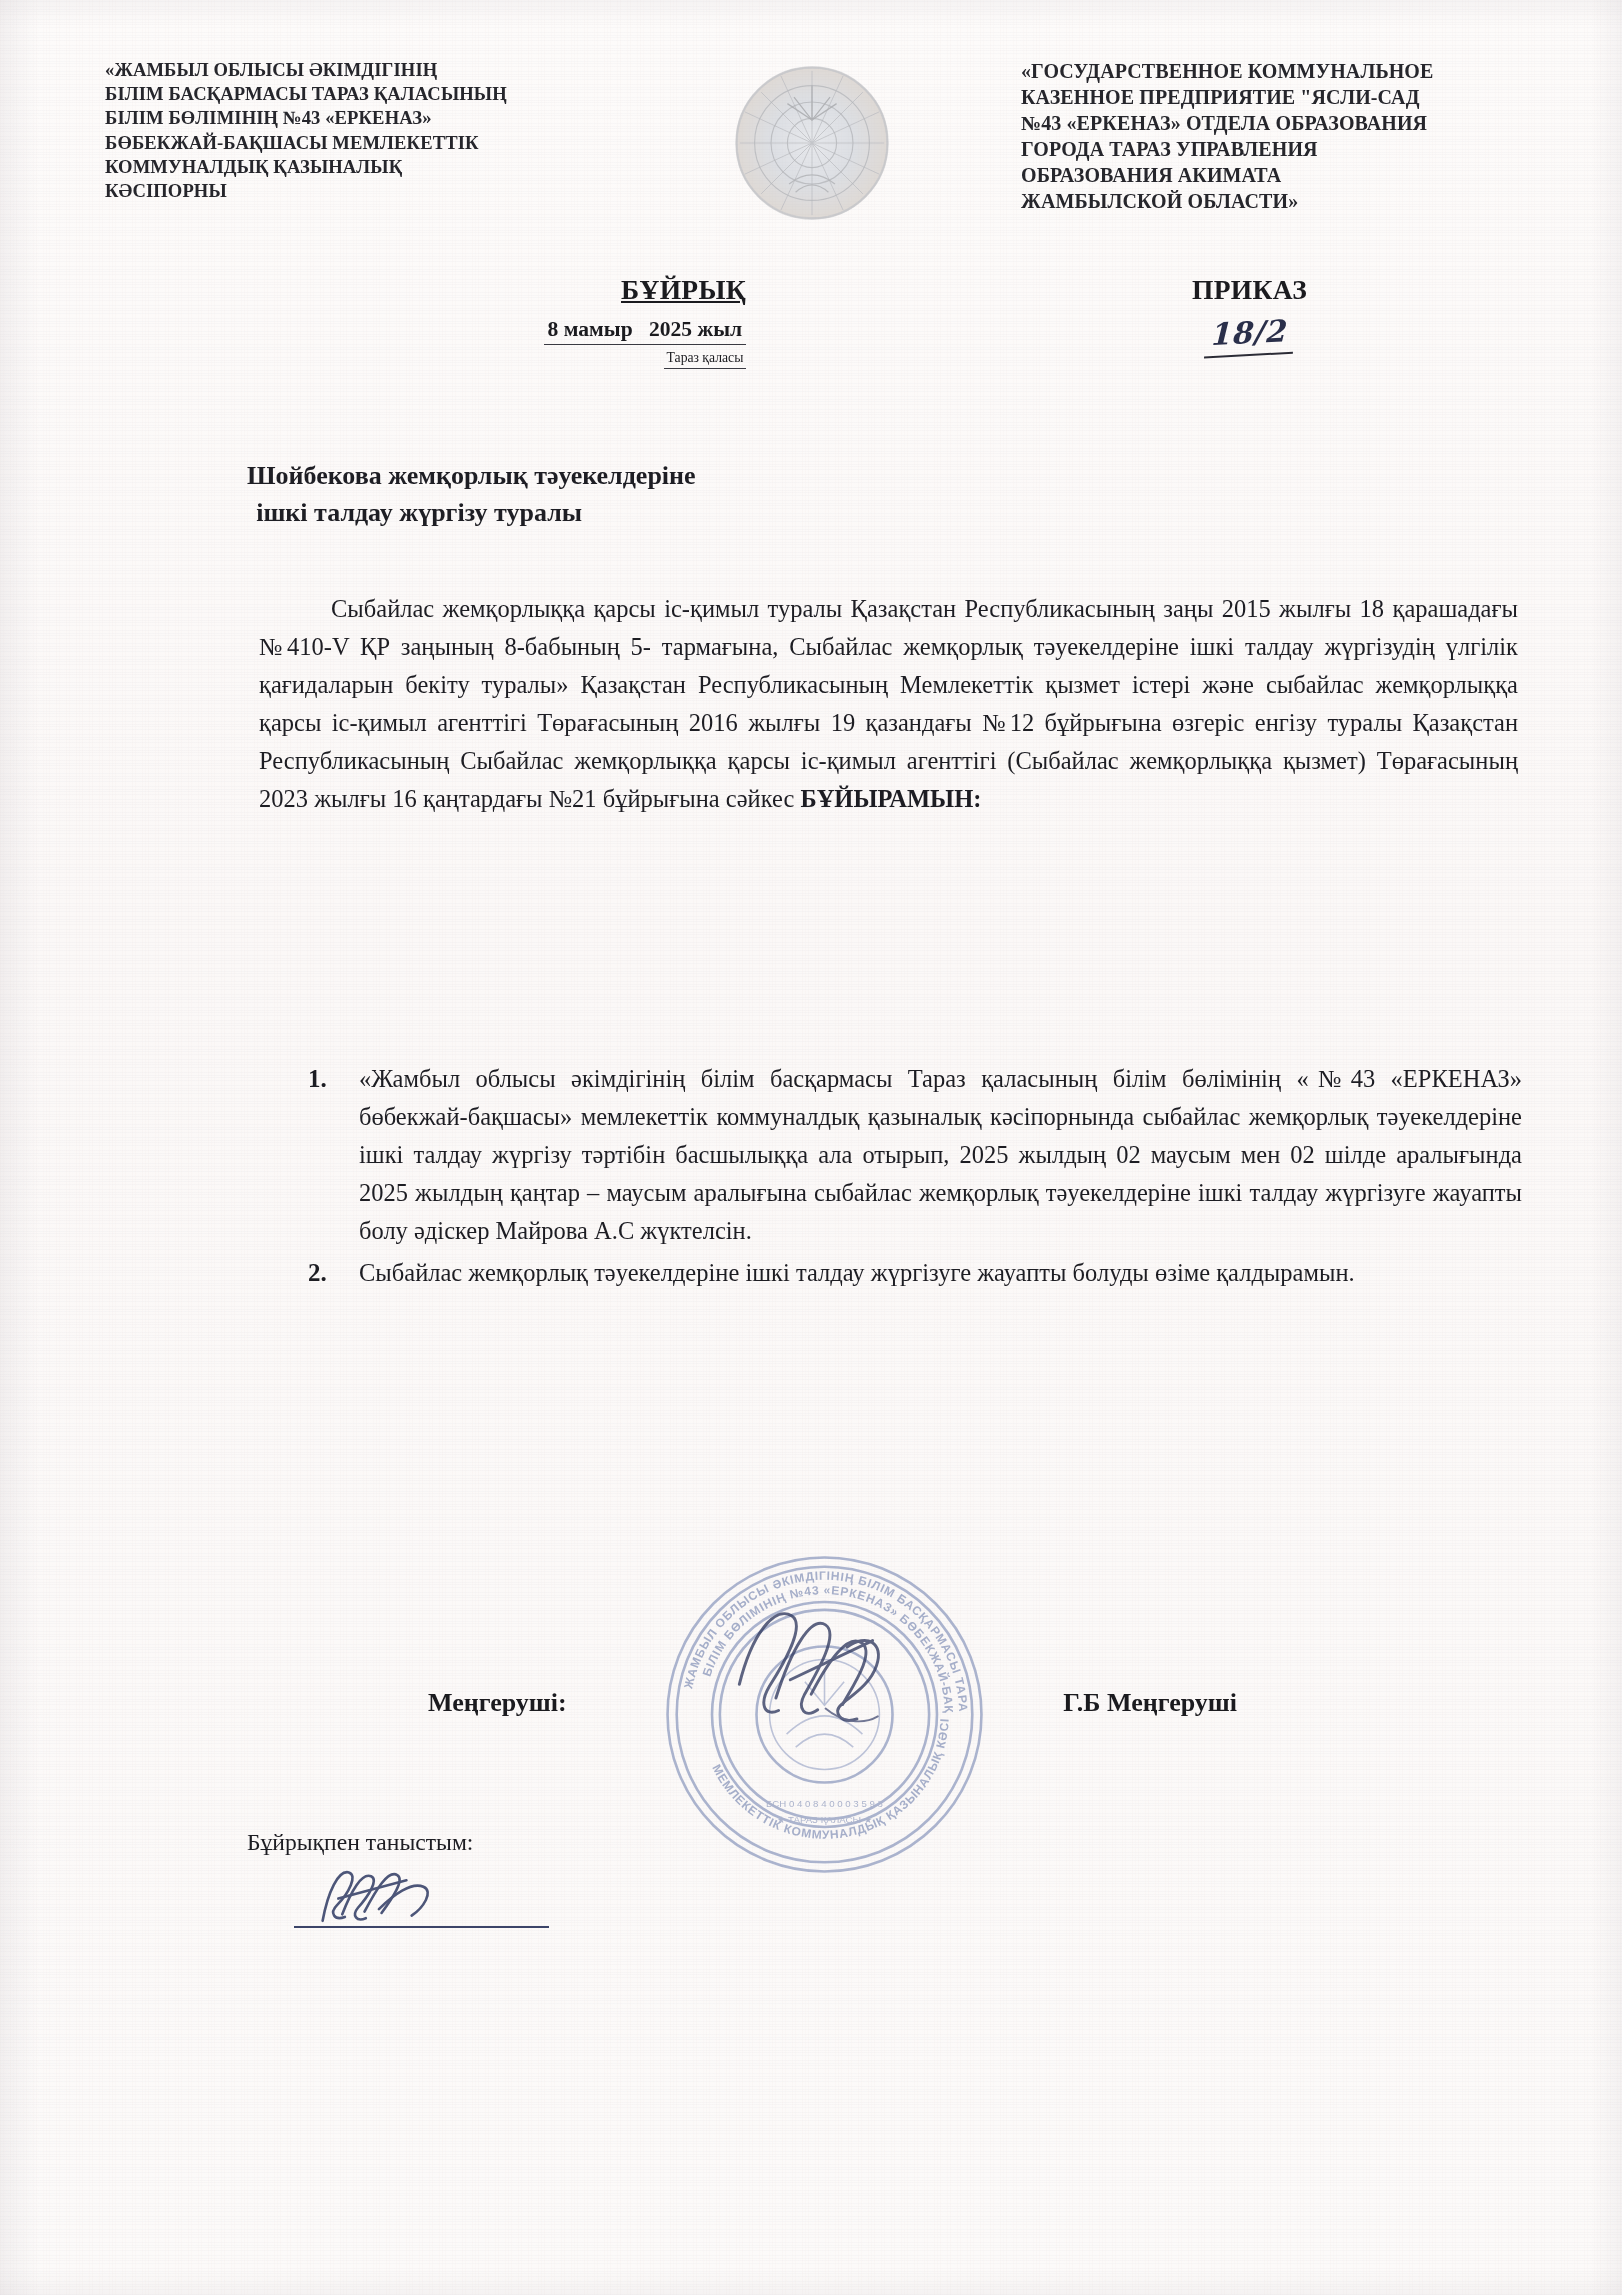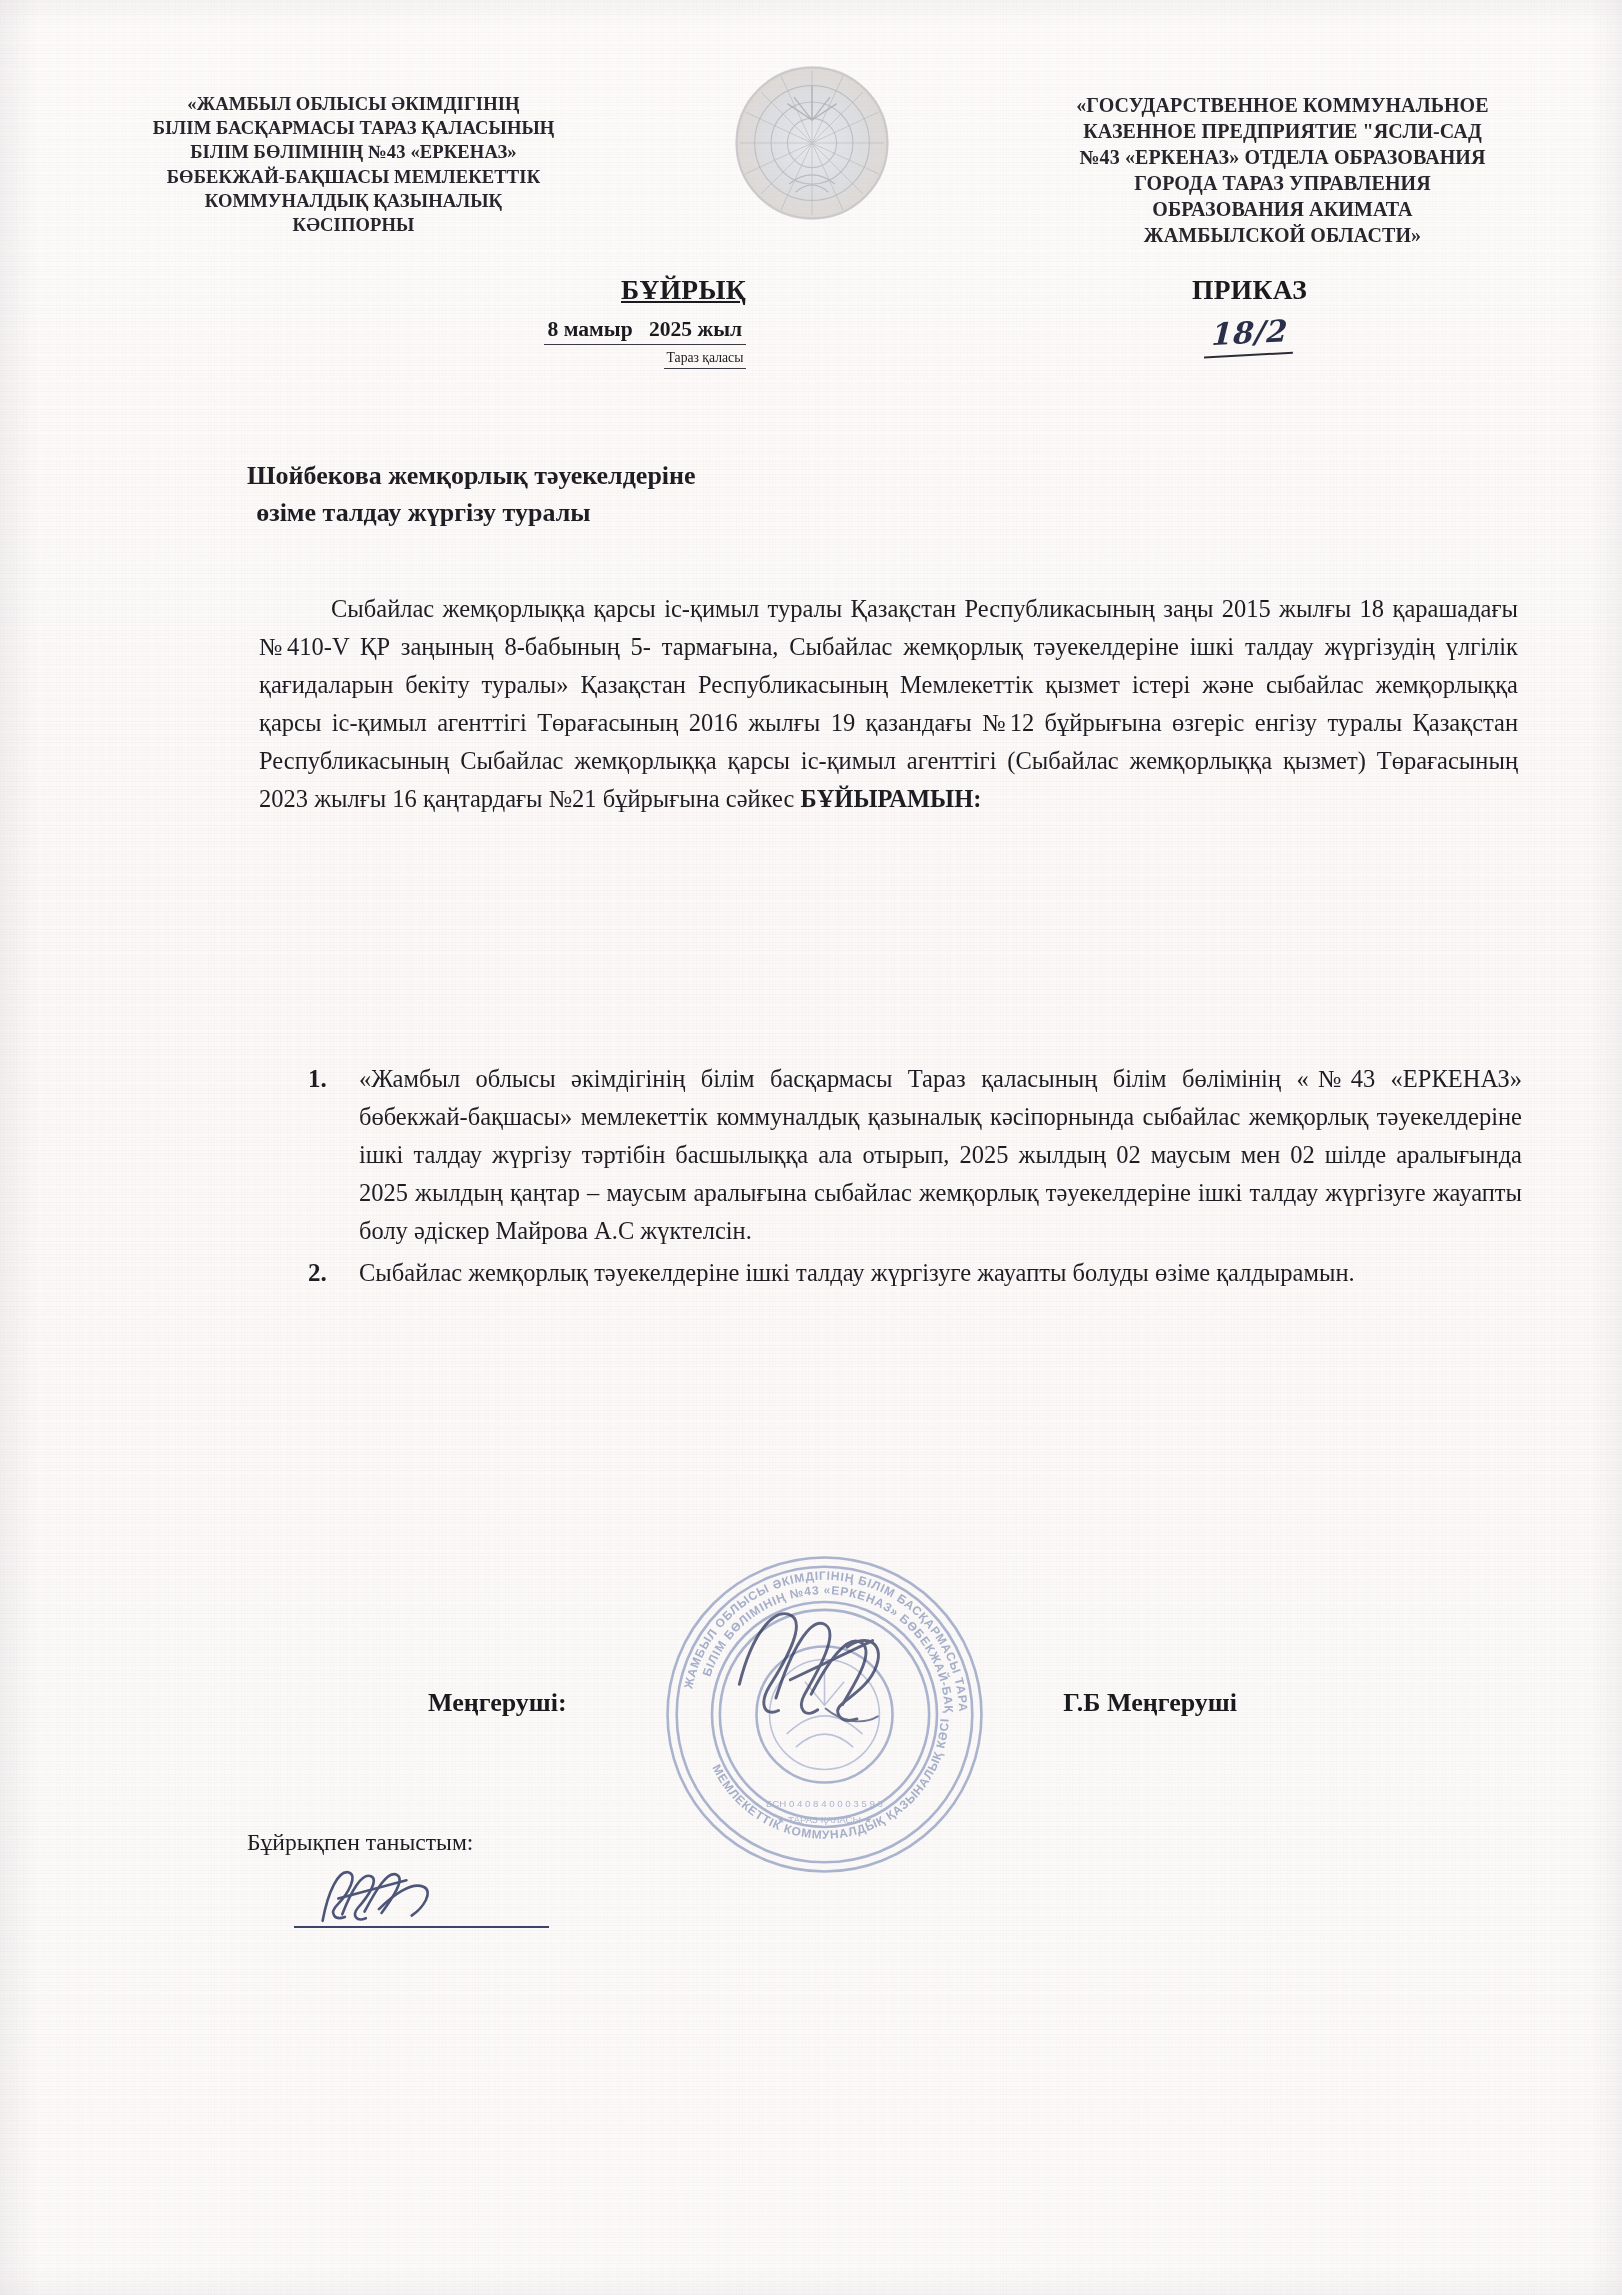--- a/index.html
+++ b/index.html
@@ -62,28 +62,27 @@
     position: absolute;
     top: 58px;
     left: 105px;
     right: 79px;
     display: flex;
     align-items: flex-start;
     justify-content: space-between;
   }
   .org-block {
     width: 497px;
-    text-align: center;
+    text-align: left;
     font-family: "Liberation Serif", "DejaVu Serif", serif;
     font-weight: bold;
     font-size: 18.6px;
     line-height: 1.30;
     letter-spacing: 0.1px;
     color: #26262c;
-    margin-top: 34px;
   }
   .org-block.ru {
     width: 523px;
     font-size: 20px;
   }
   .org-block .line { display: block; white-space: nowrap; }
   .org-block.ru .line { white-space: normal; }
 
   .emblem-wrap {
     width: 190px;
@@ -368,21 +367,21 @@
       <div class="order-ru">
         <span class="word">ПРИКАЗ</span>
         <span class="num-wrap">
           <span class="num">18/2</span>
         </span>
       </div>
     </div>
 
     <div class="subject">
       <span class="l1">Шойбекова жемқорлық тәуекелдеріне</span>
-      <span class="l2">өзіме талдау жүргізу туралы</span>
+      <span class="l2">ішкі талдау жүргізу туралы</span>
     </div>
 
     <div class="body-para"><span>Сыбайлас жемқорлыққа қарсы іс-қимыл туралы Қазақстан Республикасының заңы 2015 жылғы 18 қарашадағы №410-V ҚР заңының 8-бабының 5- тармағына,  Сыбайлас жемқорлық тәуекелдеріне ішкі талдау жүргізудің үлгілік қағидаларын бекіту туралы» Қазақстан Республикасының Мемлекеттік қызмет істері және сыбайлас жемқорлыққа қарсы іс-қимыл агенттігі Төрағасының 2016 жылғы 19 қазандағы №12 бұйрығына өзгеріс енгізу туралы Қазақстан Республикасының Сыбайлас жемқорлыққа қарсы іс-қимыл агенттігі (Сыбайлас жемқорлыққа қызмет) Төрағасының 2023 жылғы 16 қаңтардағы №21 бұйрығына сәйкес </span><b>БҰЙЫРАМЫН:</b></div>
 
     <ol class="ord-list">
       <li>
         <span class="marker">1.</span>
         <span>«Жамбыл облысы әкімдігінің білім басқармасы Тараз қаласының білім бөлімінің «№43 «ЕРКЕНАЗ» бөбекжай-бақшасы» мемлекеттік коммуналдық қазыналық кәсіпорнында сыбайлас жемқорлық тәуекелдеріне ішкі талдау жүргізу тәртібін басшылыққа  ала отырып, 2025 жылдың 02 маусым мен 02 шілде аралығында 2025 жылдың қаңтар – маусым аралығына  сыбайлас жемқорлық тәуекелдеріне ішкі талдау жүргізуге жауапты болу әдіскер Майрова А.С  жүктелсін.</span>
       </li>
       <li>

